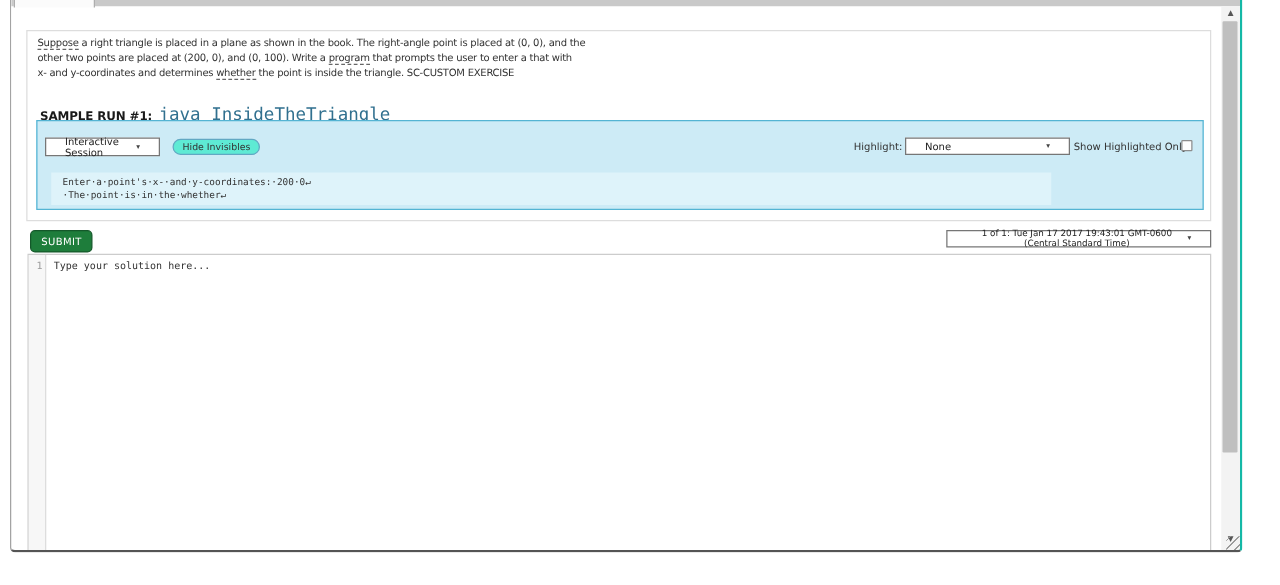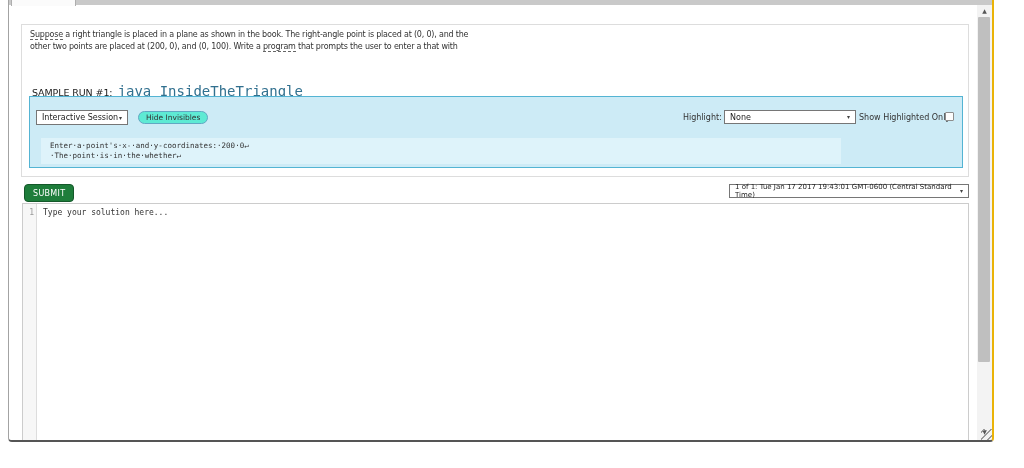--- a/index.html
+++ b/index.html
@@ -1,65 +1,65 @@
 <!DOCTYPE html>
 <html><head>
 <meta charset="utf-8">
 <style>
   html,body{margin:0;padding:0;background:#fff;}
   body{width:1024px;height:468px;position:relative;font-family:"DejaVu Sans","Liberation Sans",sans-serif;overflow:hidden;}
 
   
   .widget{position:absolute;left:8px;top:0;width:986px;height:442px;background:#fff;
-    border-left:1px solid #a3a3a3;border-right:2px solid #eab308;border-bottom:2px solid #555;
+    border-left:1px solid #a3a3a3;border-right:2px solid #14b8a6;border-bottom:2px solid #555;
     border-radius:0 0 4px 4px;overflow:hidden;box-sizing:border-box;}
 
   .tabstrip{position:absolute;left:0;top:0;right:0;height:5px;background:#c9c9c9;}
   .tab{position:absolute;left:2px;top:0;width:65px;height:6px;background:#fbfbfb;
     border-left:1px solid #aeaeae;border-right:1px solid #aeaeae;box-sizing:border-box;z-index:3;}
 
   
   .card{position:absolute;left:12px;top:24px;right:23px;height:153px;background:#fff;
     border:1px solid #ddd;box-sizing:border-box;}
 
   .desc{position:absolute;left:8px;top:4px;font-size:8px;line-height:12px;color:#333;
     letter-spacing:-0.2px;}
   .desc-line{white-space:nowrap;}
   .glossary{border-bottom:1px dashed #666;cursor:pointer;}
 
   .sample-run{position:absolute;left:10px;top:56px;white-space:nowrap;}
-  .sample-run .lbl{font-weight:normal;font-size:9.5px;color:#1a1a1a;letter-spacing:-0.1px;}
+  .sample-run .lbl{font-weight:bold;font-size:9.5px;color:#1a1a1a;letter-spacing:-0.1px;}
   .sample-run .cmd{font-family:"DejaVu Sans Mono","Liberation Mono",monospace;font-size:14px;color:#31708f;}
 
   
   .panel{position:absolute;left:7px;top:71px;right:5px;height:72px;background:#cdebf6;
     border:1px solid #54b4d3;box-sizing:border-box;}
 
   .fselect{position:absolute;background:#fff;border:1px solid #767676;display:flex;align-items:center;
-    font-size:8px;color:#222;padding:0 5px;box-sizing:border-box;cursor:default;}
+    font-size:8px;color:#222;padding:0 15px;box-sizing:border-box;cursor:default;}
   .fselect .caret{margin-left:auto;font-size:6px;color:#444;line-height:1;}
 
   .sel-session{left:6px;top:13px;width:92px;height:15px;}
   .btn-pill{position:absolute;left:108px;top:14px;height:13px;padding:0 7px;border-radius:8px;
     background:#5eead4;border:1px solid #62a8c3;font-size:7.5px;color:#333;display:flex;align-items:center;box-sizing:border-box;cursor:pointer;}
   .lbl-highlight{position:absolute;left:653px;top:16px;font-size:8px;color:#333;}
   .sel-highlight{left:694px;top:13px;width:132px;height:14px;}
   .lbl-show-only{position:absolute;left:829px;top:16px;font-size:8px;color:#333;}
   .fcheck{position:absolute;left:915px;top:15px;width:9px;height:9px;background:#fdfdfd;
     border:1px solid #8d8d8d;border-radius:1px;box-sizing:border-box;cursor:pointer;}
 
   .console{position:absolute;left:11px;top:41px;width:800px;height:26px;background:#def3fa;
     padding:3px 16px 0 9px;box-sizing:border-box;font-family:"DejaVu Sans Mono","Liberation Mono",monospace;
     font-size:7.5px;line-height:9.5px;color:#333;white-space:pre;overflow:hidden;}
 
   
   .btn-submit{position:absolute;left:15px;top:184px;height:16px;padding:0 8px;
     background:linear-gradient(#22874а,#1e7d3b) #1e7d3b;background:#1e7d3b;border:1px solid #14582a;border-radius:4px;
     color:#fff;font-size:8px;font-weight:normal;letter-spacing:0.3px;display:flex;align-items:center;cursor:pointer;}
-  .sel-history{right:23px;top:184px;width:240px;height:14px;font-size:7px;}
+  .sel-history{right:23px;top:184px;width:212px;height:14px;font-size:7px;text-align:center;}
 
   
   .editor{position:absolute;left:13px;top:203px;right:23px;height:250px;background:#fff;
     border:1px solid #ccc;box-sizing:border-box;display:flex;
     font-family:"DejaVu Sans Mono","Liberation Mono",monospace;font-size:8px;line-height:11px;}
   .gutter{width:14px;background:#f7f7f7;border-right:1px solid #ddd;color:#999;
     text-align:right;padding:3px 2px 0 0;box-sizing:border-box;}
   .code{padding:3px 0 0 6px;color:#333;white-space:pre;flex:1;cursor:text;}
 
   
@@ -77,20 +77,21 @@
 
 <div class="widget">
 
   <div class="tabstrip"></div>
   <div class="tab"></div>
 
   <div class="card">
     <div class="desc">
         <div class="desc-line"><span class="glossary">Suppose</span><span> a right triangle is placed in a plane as shown in the book. The right-angle point is placed at (0, 0), and the</span></div>
         <div class="desc-line"><span>other two points are placed at (200, 0), and (0, 100). Write a </span><span class="glossary">program</span><span> that prompts the user to enter a that with</span></div>
+        <div class="desc-line"><span>x- and y-coordinates and determines </span><span class="glossary">whether</span><span> the point is inside the triangle. SC-CUSTOM EXERCISE</span></div>
       </div>
 
     <div class="sample-run">
       <span class="lbl">SAMPLE RUN #1:</span>
       <span class="cmd">java InsideTheTriangle</span>
     </div>
 
     <div class="panel">
       <div class="fselect sel-session">
         <span>Interactive Session</span>

